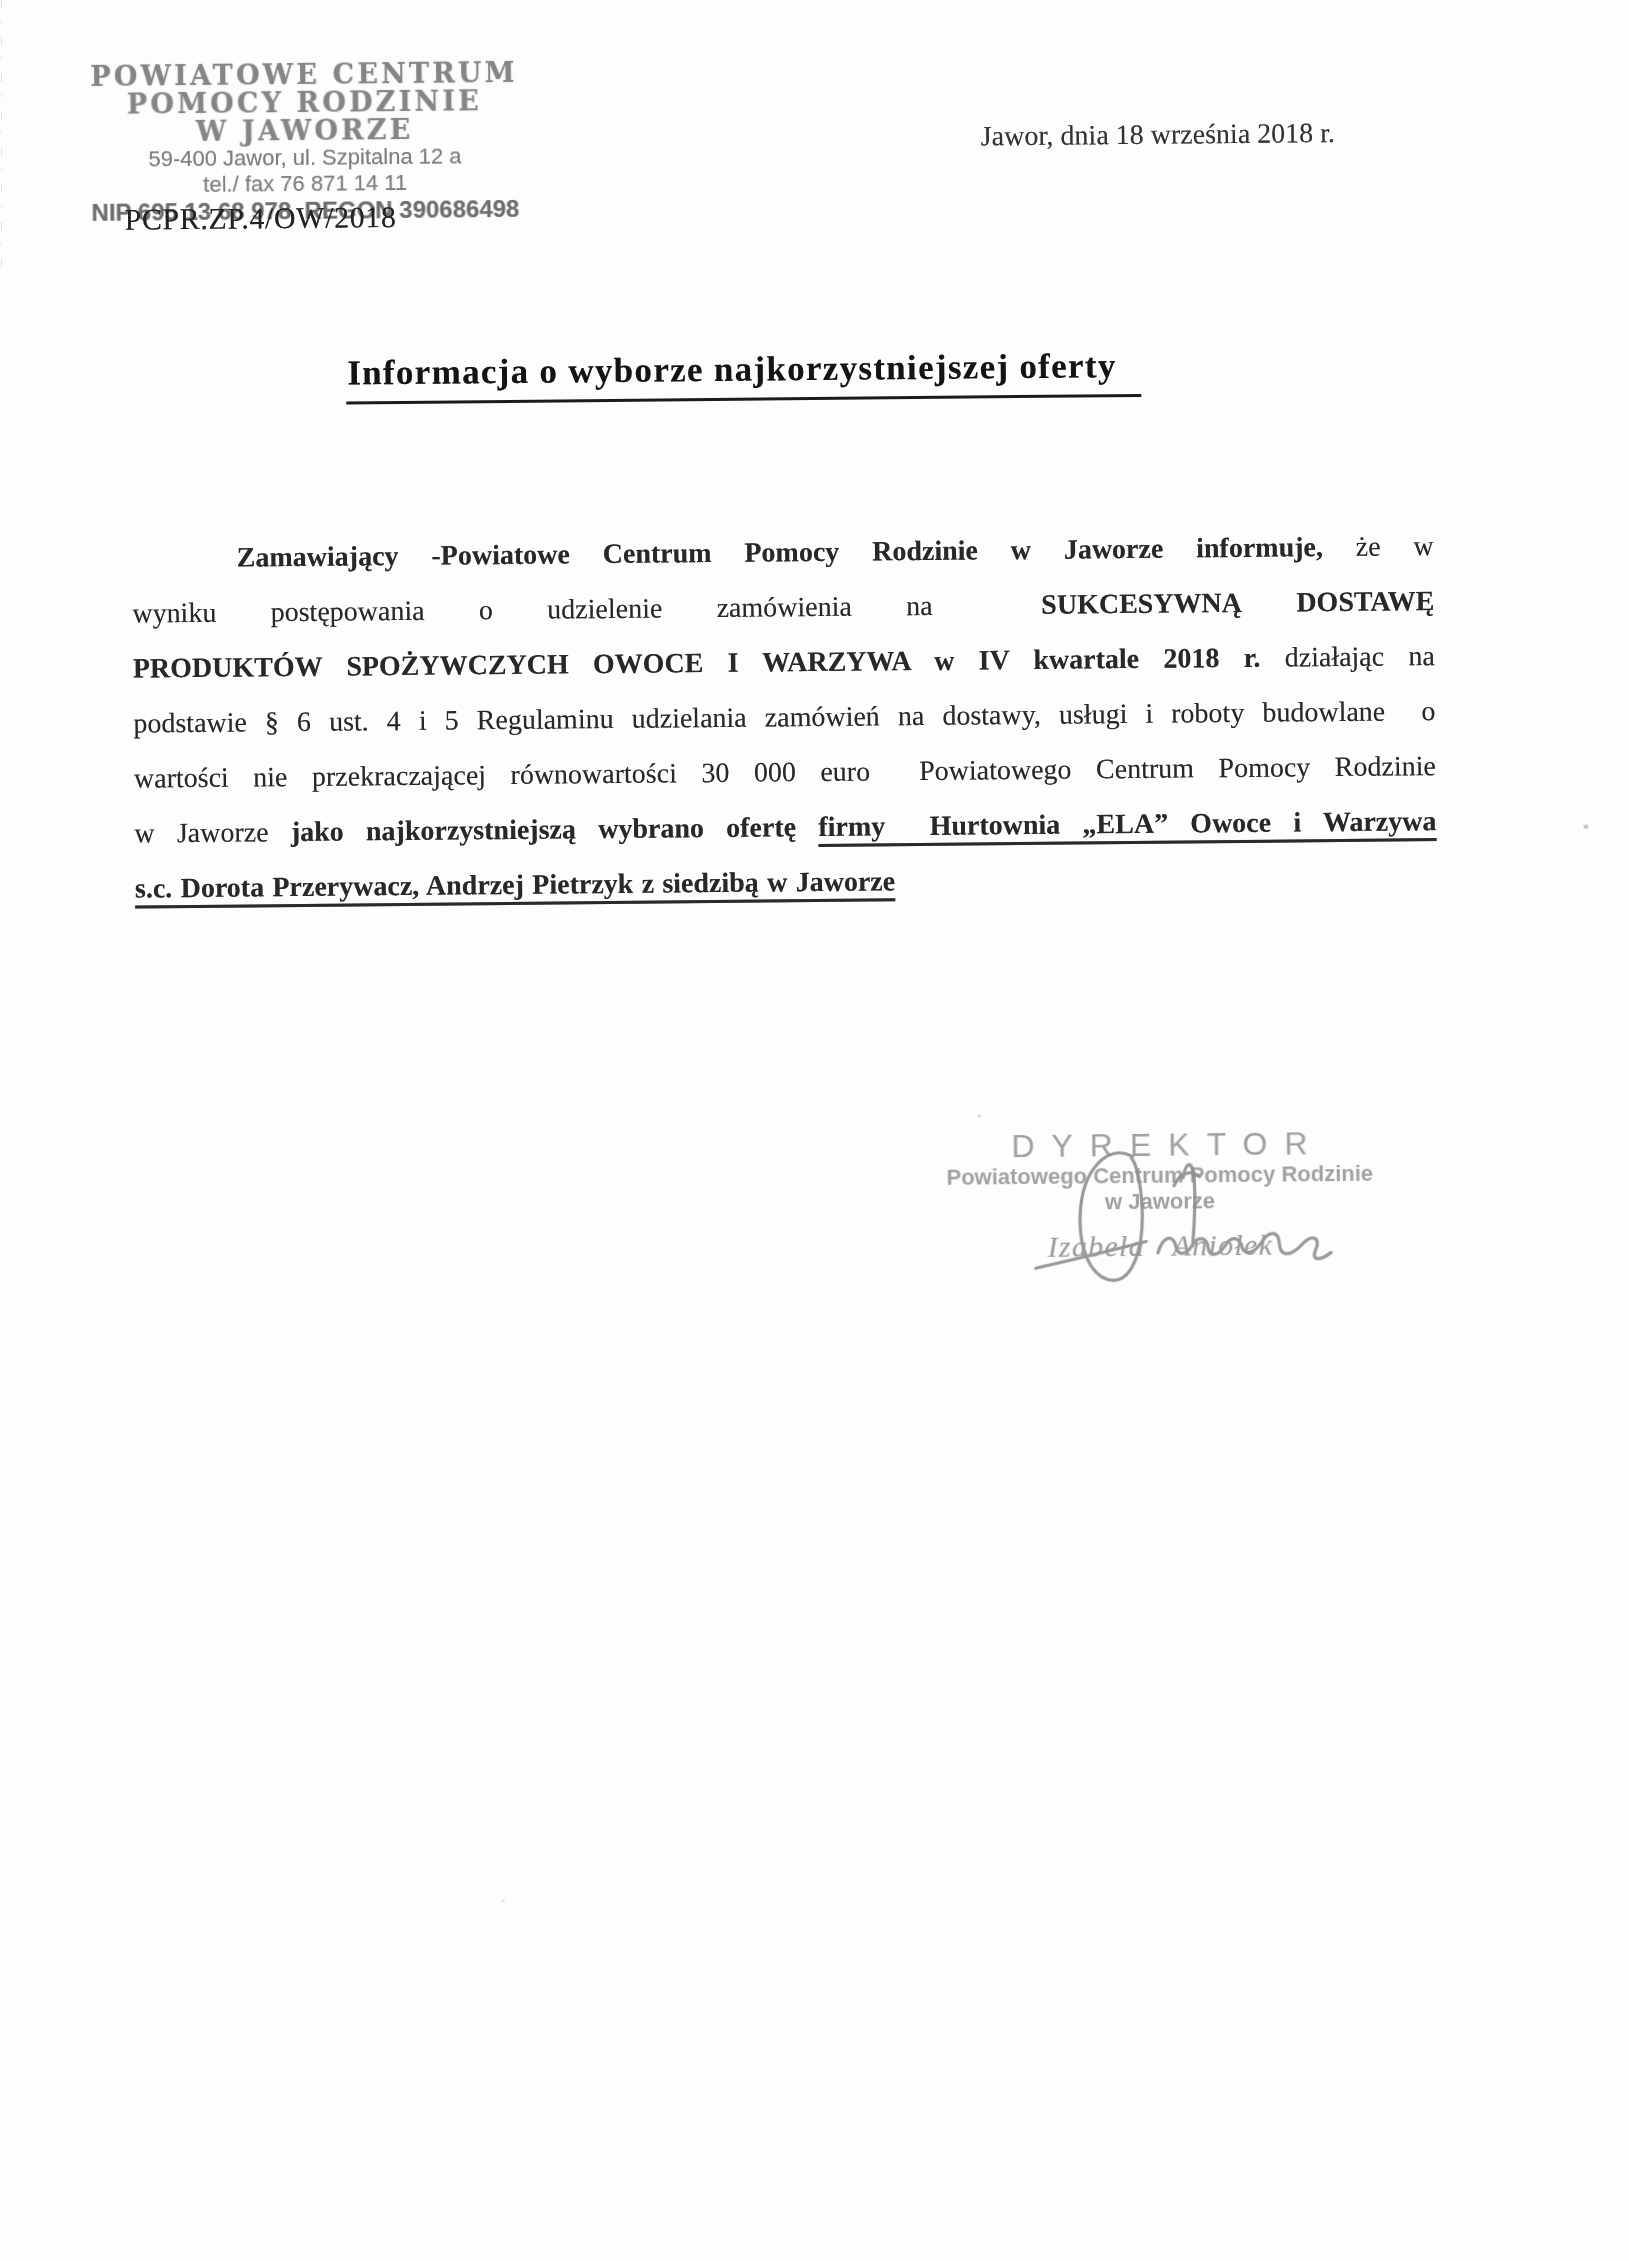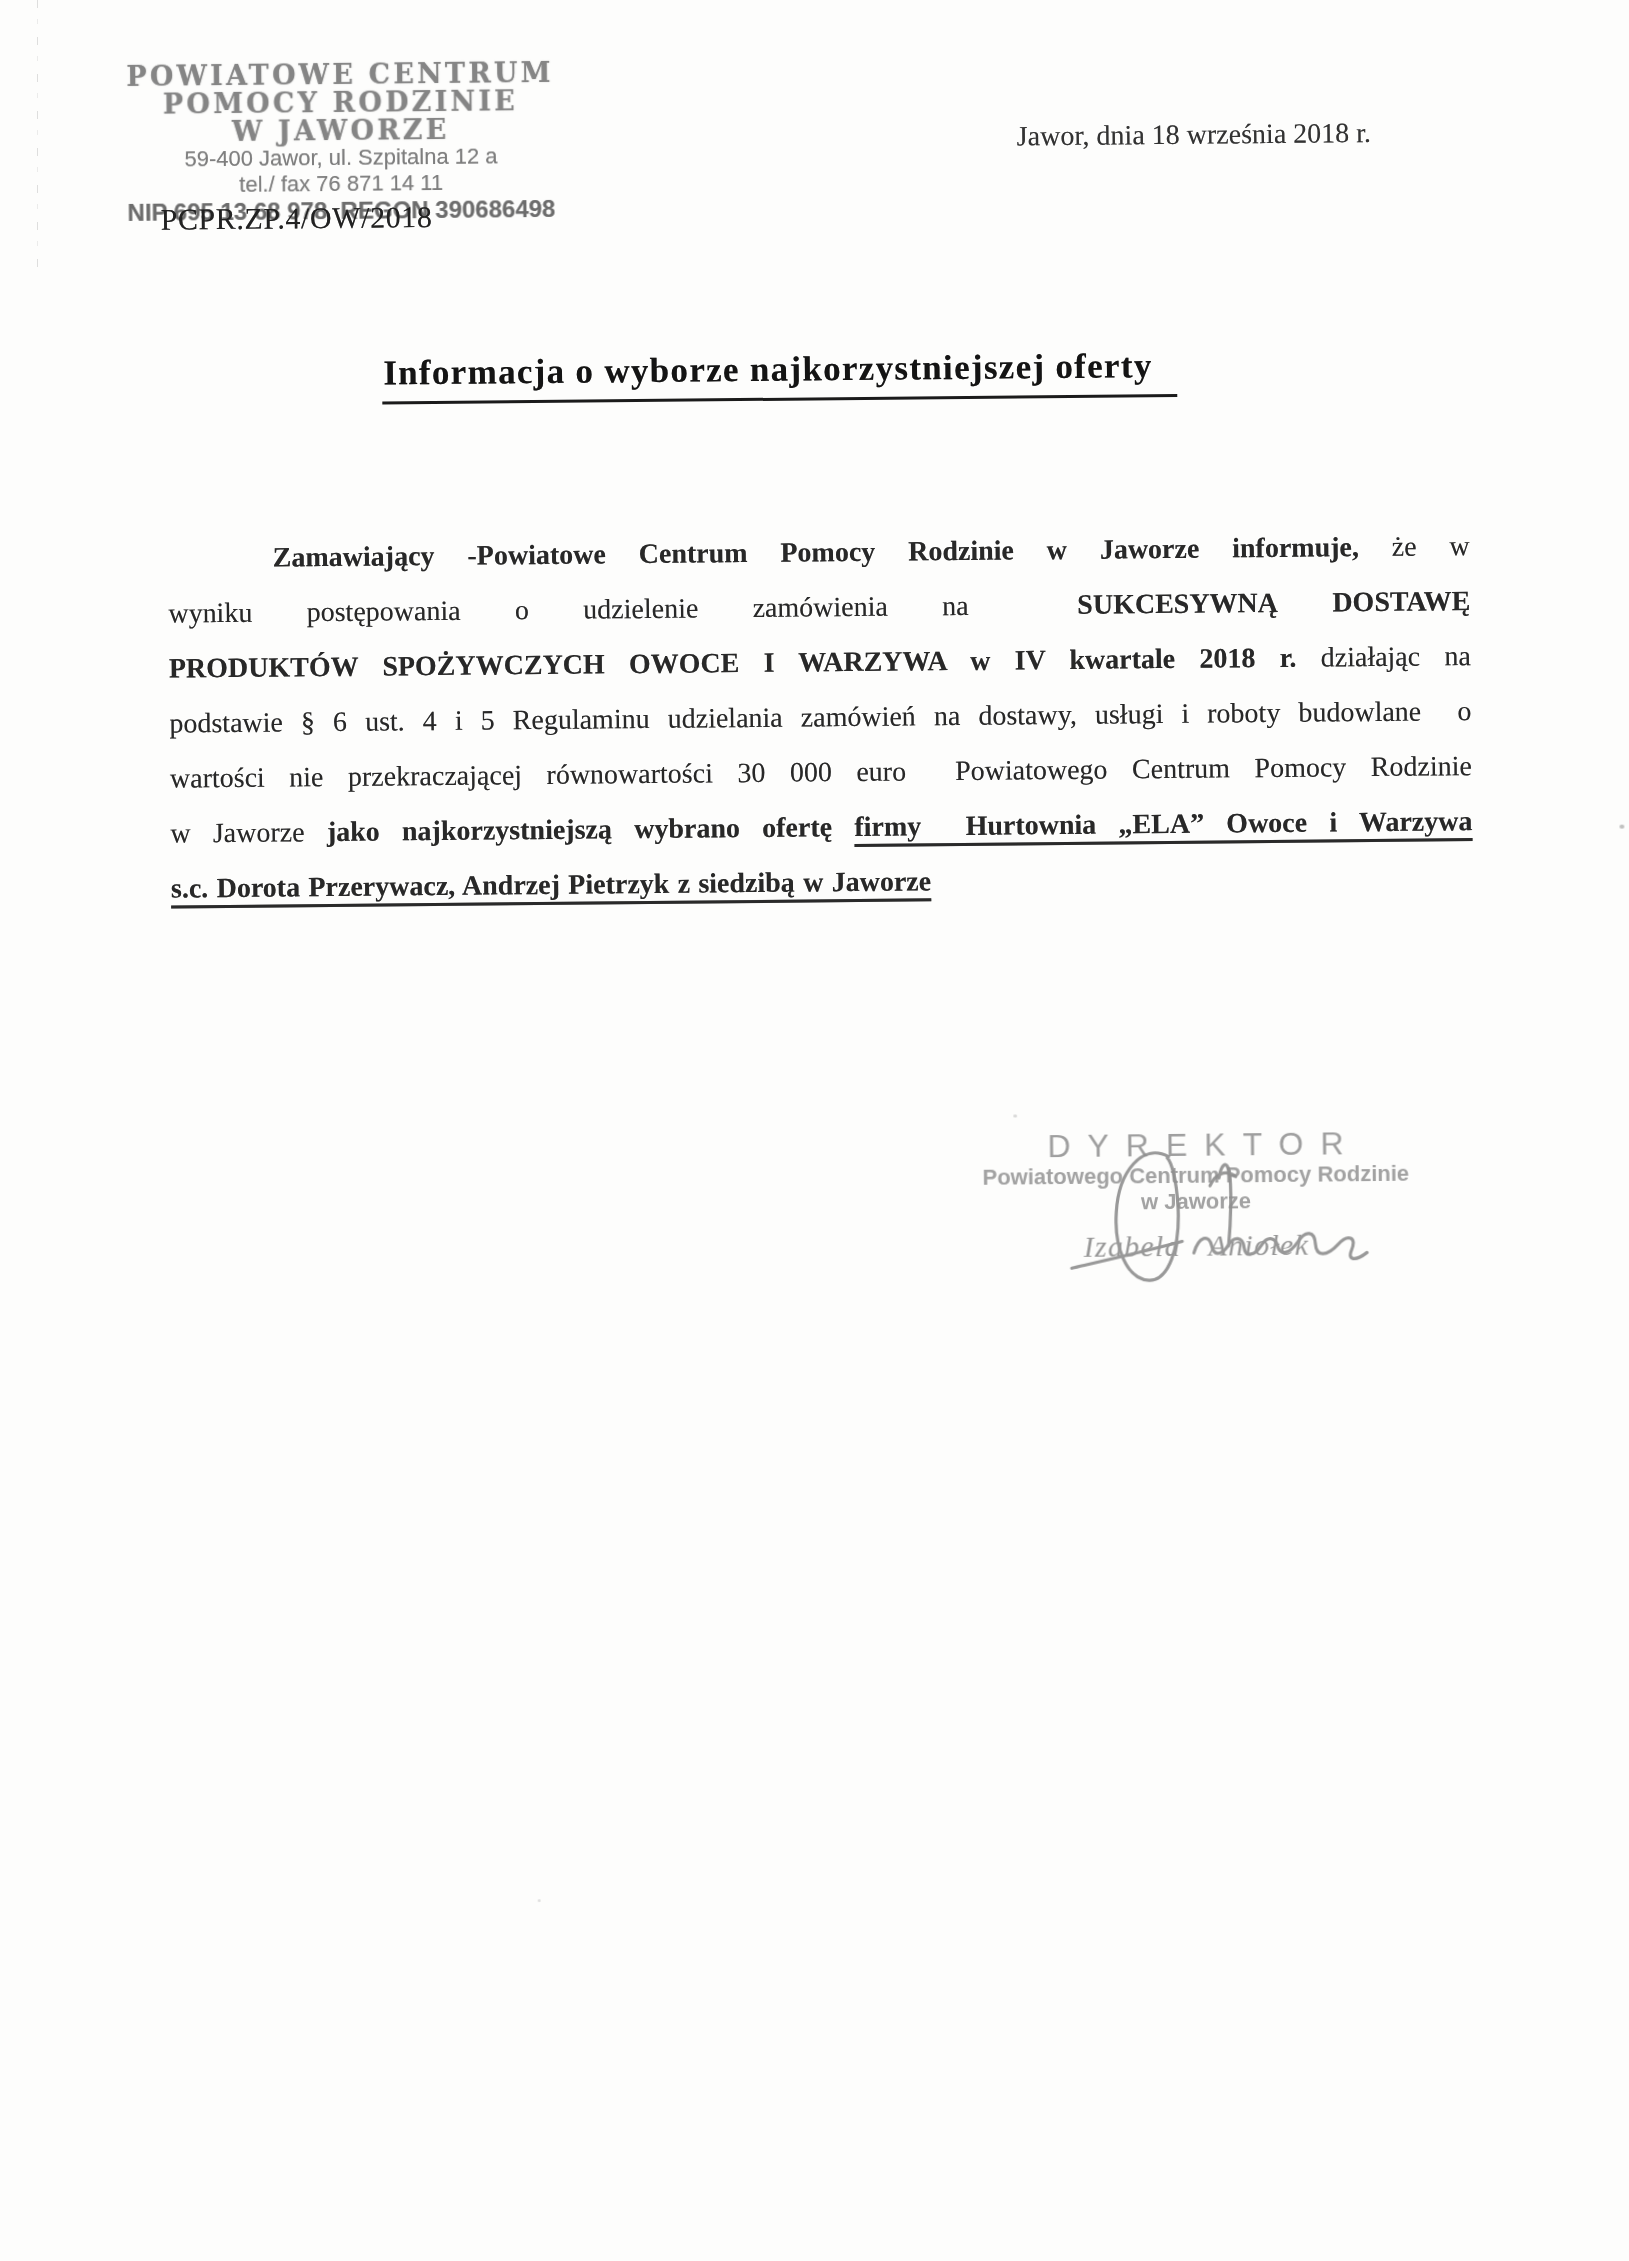--- a/index.html
+++ b/index.html
@@ -3,21 +3,21 @@
 <meta charset="utf-8">
 <style>
   html, body { margin: 0; padding: 0; }
   body {
     width: 1630px; height: 2261px;
     background: #fdfdfc;
     font-family: "Liberation Serif", serif;
     position: relative;
     overflow: hidden;
   }
-  .page { position: absolute; inset: 0; margin-left: 36px; }
+  .page { position: absolute; inset: 0; }
   .content {
     position: absolute; inset: 0;
     transform: rotate(-0.55deg);
     transform-origin: 193px 580px;
   }
 
   
   .edge-marks {
     position: absolute; left: 0.6px; top: 0; width: 1.9px; height: 277px;
     background: repeating-linear-gradient(to bottom,

